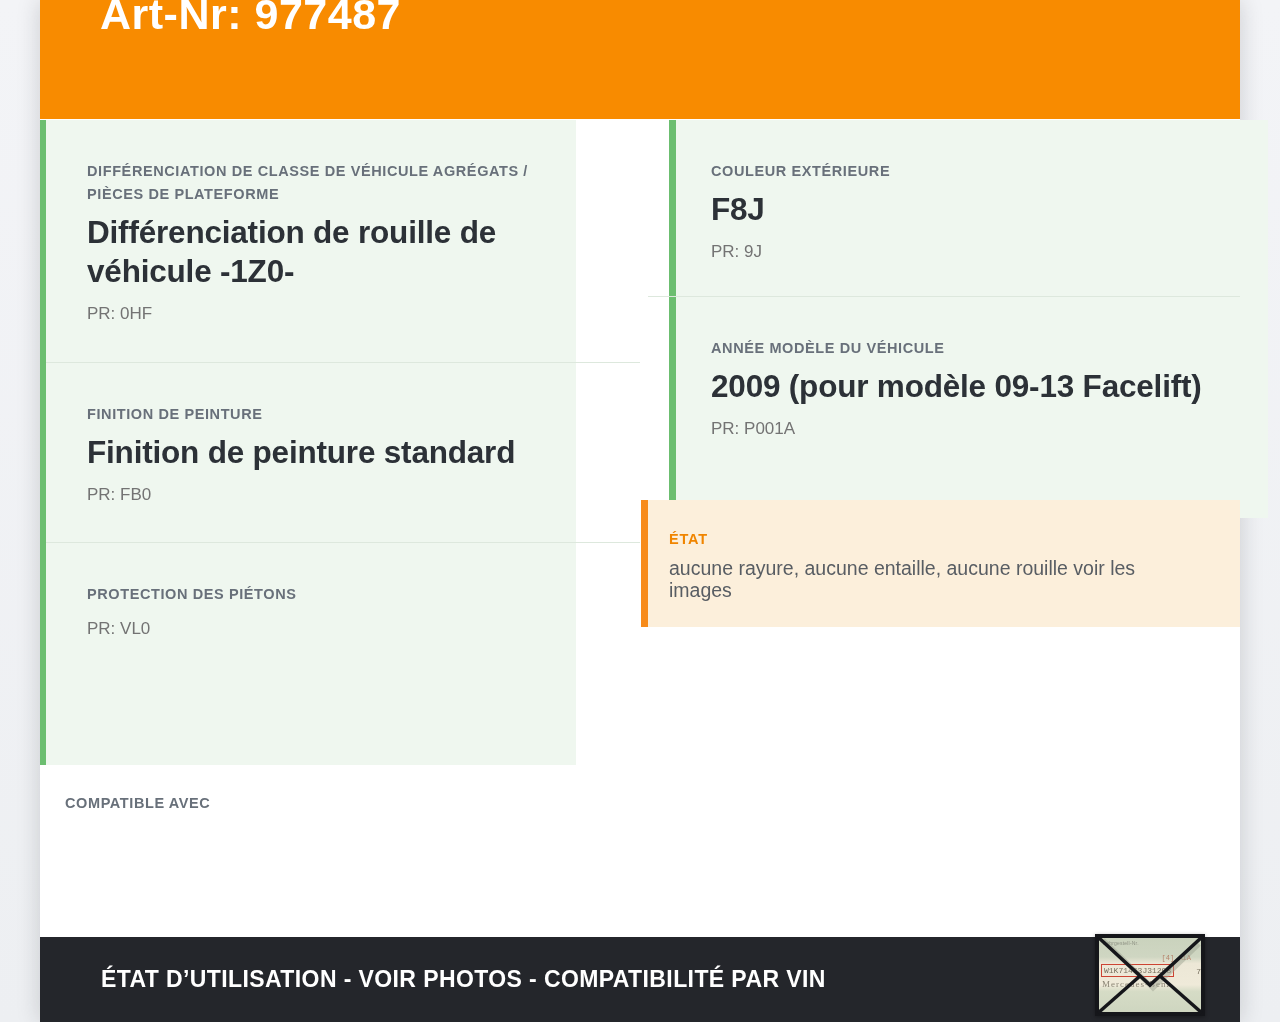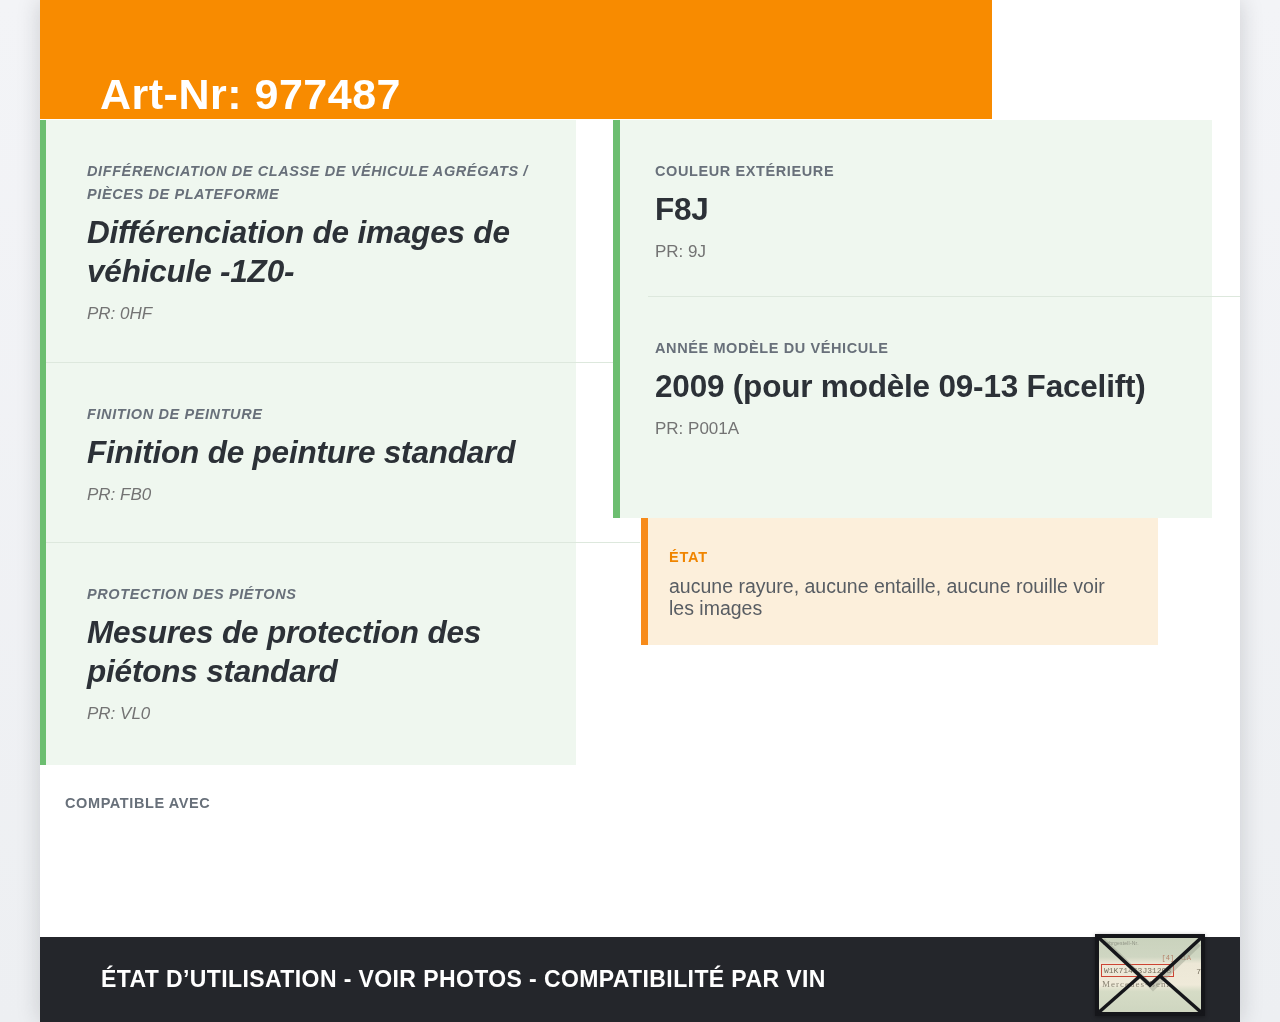--- a/index.html
+++ b/index.html
@@ -13,23 +13,23 @@
   .sheet {
     position: absolute;
     left: 40px; top: 0;
     width: 1200px; height: 1022px;
     background: #ffffff;
     box-shadow: 0 0 22px rgba(30,35,40,0.18);
   }
   
   .header {
     position: absolute; left: 0; top: 0;
-    width: 952px; height: 119px;
+    width: 1200px; height: 119px;
     background: #f88b00;
-    display: flex; align-items: flex-end;
+    display: flex; align-items: flex-start;
   }
   .header h1 {
     margin-left: 60px; margin-top: -10px;
     font-size: 43px; font-weight: 700; color: #ffffff;
     letter-spacing: 0.5px;
   }
   
   .card { position: absolute; }
   .card--mint { background: #eff7ef; border-left: 6px solid #6cbe70; }
   .card-label {
@@ -39,38 +39,38 @@
   .card-title {
     margin-top: 7px;
     font-size: 31.5px; font-weight: 700; color: #2c3137;
     line-height: 39px; letter-spacing: -0.2px;
   }
   .card-pr {
     margin-top: 13px;
     font-size: 17px; color: #737373;
   }
   
-  .lc { left: 0; width: 536px; padding: 40px 30px 0 41px; font-style: italic; }
+  .lc { left: 0; width: 536px; padding: 40px 30px 0 41px; }
   .lc1 { top: 120px; height: 243px; }
   .lc2 { top: 363px; height: 180px; }
   .lc3 { top: 543px; height: 222px; }
   .lc1 .card-label { max-width: 480px; }
   
-  .rc { left: 573px; width: 599px; padding: 40px 30px 0 35px; border-left-width: 7px; }
+  .rc { left: 629px; width: 599px; padding: 40px 30px 0 35px; border-left-width: 7px; }
   .rc1 { top: 120px; height: 177px; }
   .rc2 { top: 297px; height: 221px; }
   .rc .card-title { max-width: 520px; }
   
   .divider { position: absolute; height: 1px; background: #dde8dd; }
   .div-l1 { left: 6px; top: 362px; width: 594px; }
   .div-l2 { left: 6px; top: 542px; width: 594px; }
   .div-r1 { left: 608px; top: 296px; width: 592px; }
   
   .etat {
-    left: 601px; top: 518px; width: 517px; height: 127px;
+    left: 601px; top: 500px; width: 599px; height: 127px;
     background: #fcefdb; border-left: 7px solid #f78b1a;
     padding: 28px 40px 0 21px;
   }
   .etat-label {
     font-size: 14.5px; font-weight: 700; color: #f08500;
     letter-spacing: 0.8px; line-height: 23px;
   }
   .etat-text {
     margin-top: 6px; max-width: 540px;
     font-size: 19.5px; color: #585d63; line-height: 22px;
@@ -137,35 +137,34 @@
 <body>
 
 <div class="sheet">
 
   <div class="header">
     <h1>Art-Nr: 977487</h1>
   </div>
 
   <div class="card card--mint lc lc1">
     <div class="card-label">DIFFÉRENCIATION DE CLASSE DE VÉHICULE AGRÉGATS / PIÈCES DE PLATEFORME</div>
-    <div class="card-title">Différenciation de images de véhicule -1Z0-</div>
+    <div class="card-title">Différenciation de rouille de véhicule -1Z0-</div>
     <div class="card-pr">PR: 0HF</div>
   </div>
   <div class="divider div-l1"></div>
 
   <div class="card card--mint lc lc2">
     <div class="card-label">FINITION DE PEINTURE</div>
     <div class="card-title">Finition de peinture standard</div>
     <div class="card-pr">PR: FB0</div>
   </div>
   <div class="divider div-l2"></div>
 
   <div class="card card--mint lc lc3">
     <div class="card-label">PROTECTION DES PIÉTONS</div>
-    <div class="card-title">Mesures de protection des piétons standard</div>
     <div class="card-pr">PR: VL0</div>
   </div>
 
   <div class="card compat">
     <div class="card-label">COMPATIBLE AVEC</div>
   </div>
 
   <div class="card card--mint rc rc1">
     <div class="card-label">COULEUR EXTÉRIEURE</div>
     <div class="card-title">F8J</div>

